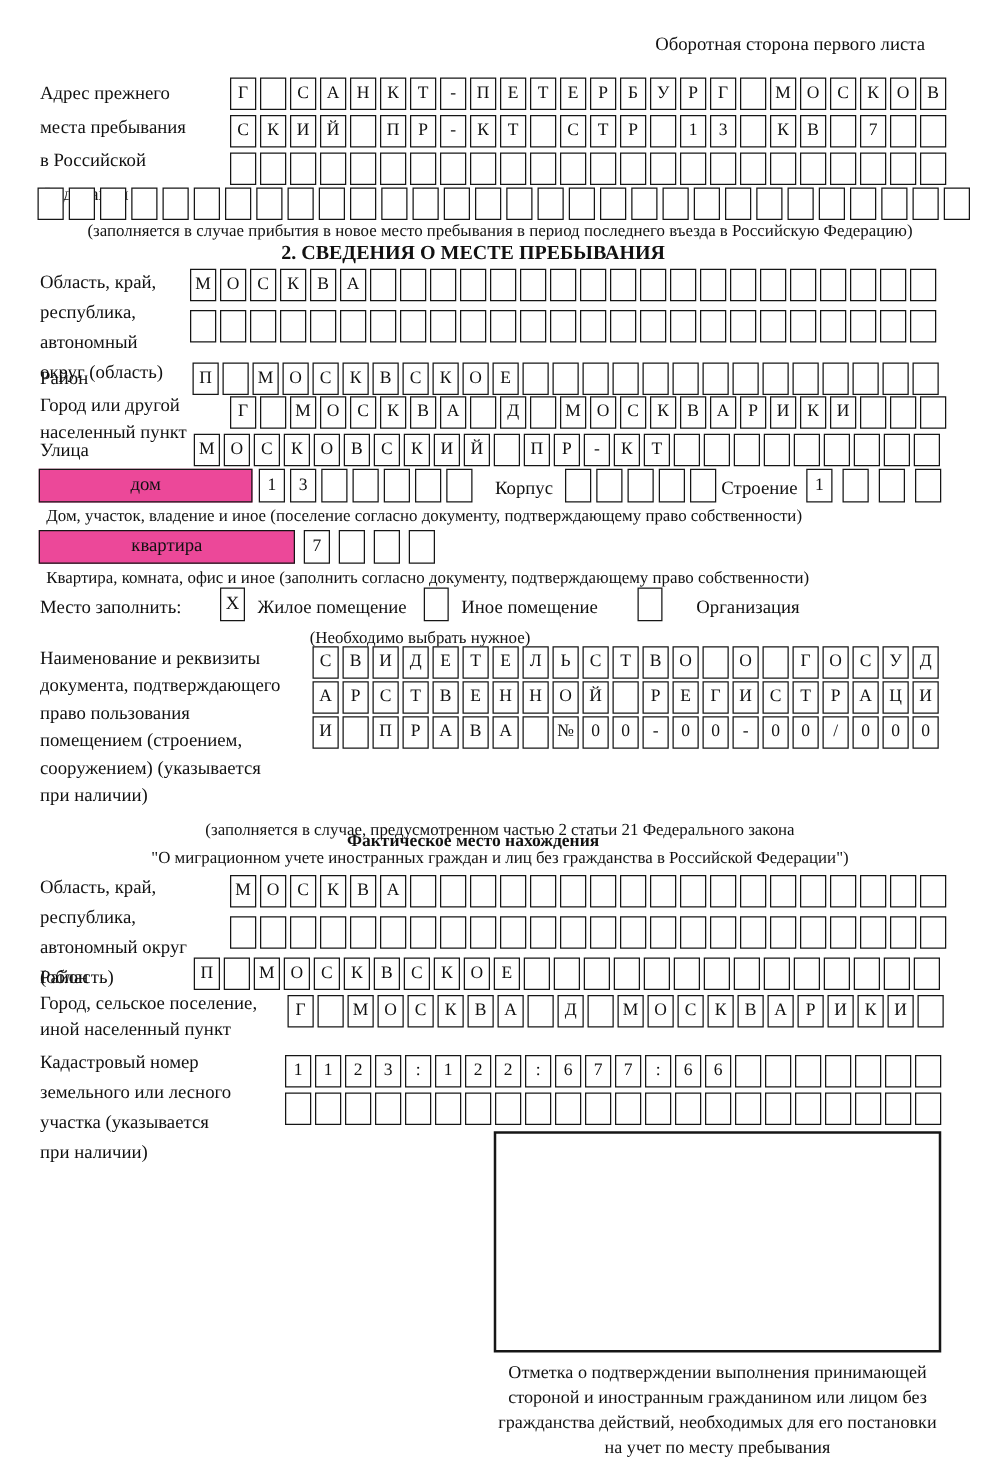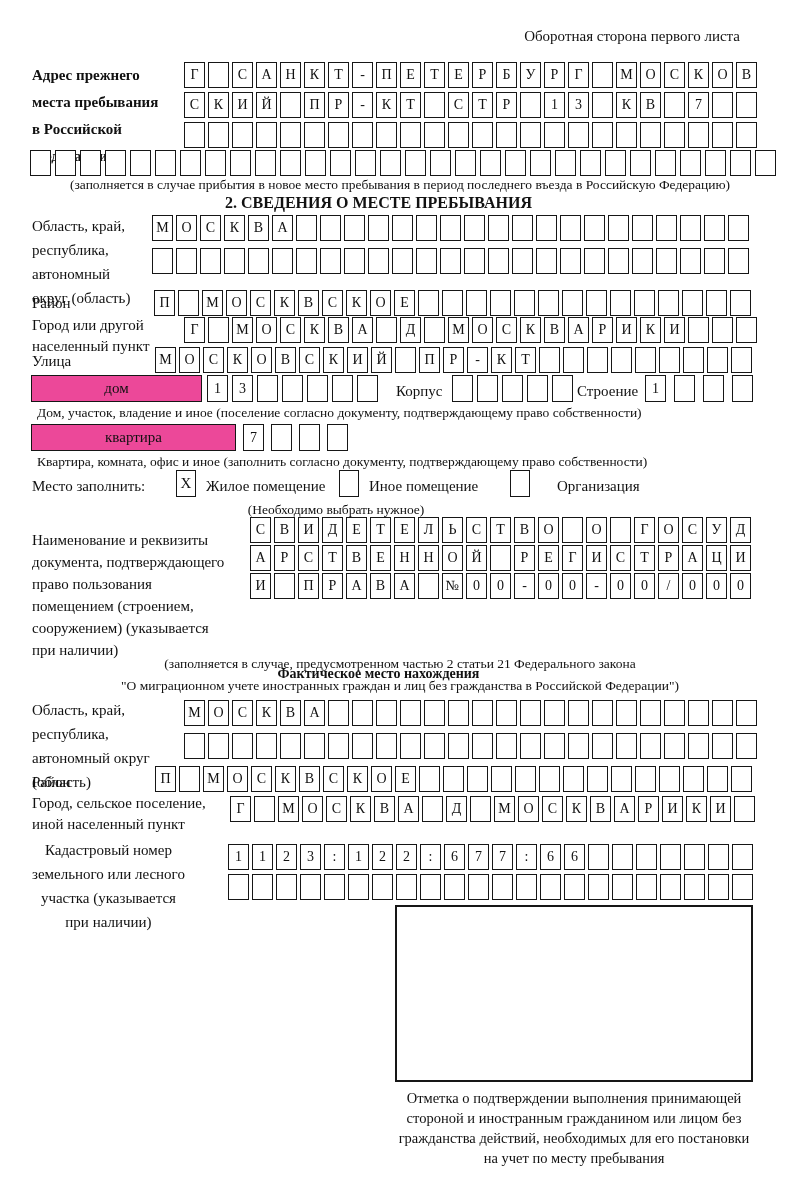--- a/index.html
+++ b/index.html
@@ -1,21 +1,21 @@
 <!DOCTYPE html>
 <html><head>
 <meta charset="utf-8">
 <style>
   html,body{margin:0;padding:0;background:#fff;}
   #sheet{
     position:relative;width:800px;height:1180px;background:#ffffff;
     font-family:"Liberation Serif", serif;color:#111;overflow:hidden;
   }
   .lbl{position:absolute;font-size:15px;line-height:24px;color:#111;white-space:nowrap;}
-  .lh27{line-height:27px;font-weight:bold;}
+  .lh27{line-height:27px;}
   .lh21{line-height:21px;}
   .row{position:absolute;display:flex;gap:3px;}
   .cell{
     flex:none;width:21px;height:26px;box-sizing:border-box;
     border:1.6px solid #161616;background:#fff;
     display:flex;align-items:center;justify-content:center;
     font-size:14px;line-height:1;color:#111;
   }
   .gap4{gap:4px;}
   .gap7{gap:7px;}
@@ -350,21 +350,21 @@
 
   <div class="lbl" style="left:32px;top:474px;">Место заполнить:</div>
   <div class="checkbox" style="left:176px;top:470px;">X</div>
   <div class="lbl" style="left:206px;top:474px;">Жилое помещение</div>
   <div class="checkbox" style="left:339px;top:470px;"></div>
   <div class="lbl" style="left:369px;top:474px;">Иное помещение</div>
   <div class="checkbox" style="left:510px;top:470px;"></div>
   <div class="lbl" style="left:557px;top:474px;">Организация</div>
   <div class="note" style="left:136px;top:502px;width:400px;">(Необходимо выбрать нужное)</div>
 
-  <div class="lbl" style="left:32px;top:529px;line-height:22px;">
+  <div class="lbl" style="left:32px;top:516px;line-height:22px;">
       <div>Наименование и реквизиты</div>
       <div>документа, подтверждающего</div>
       <div>право пользования</div>
       <div>помещением (строением,</div>
       <div>сооружением) (указывается</div>
       <div>при наличии)</div>
     </div>
   <div class="row" style="left:250px;top:517px;">
       <span class="cell">С</span>
       <span class="cell">В</span>
@@ -549,21 +549,21 @@
       <span class="cell">К</span>
       <span class="cell">В</span>
       <span class="cell">А</span>
       <span class="cell">Р</span>
       <span class="cell">И</span>
       <span class="cell">К</span>
       <span class="cell">И</span>
       <span class="cell"></span>
     </div>
 
-  <div class="lbl" style="left:32px;top:838px;text-align:center;">
+  <div class="lbl" style="left:32px;top:838px;">
       <div>Кадастровый номер</div>
       <div>земельного или лесного</div>
       <div>участка (указывается</div>
       <div>при наличии)</div>
     </div>
   <div class="row" style="left:228px;top:844px;">
       <span class="cell">1</span>
       <span class="cell">1</span>
       <span class="cell">2</span>
       <span class="cell">3</span>

